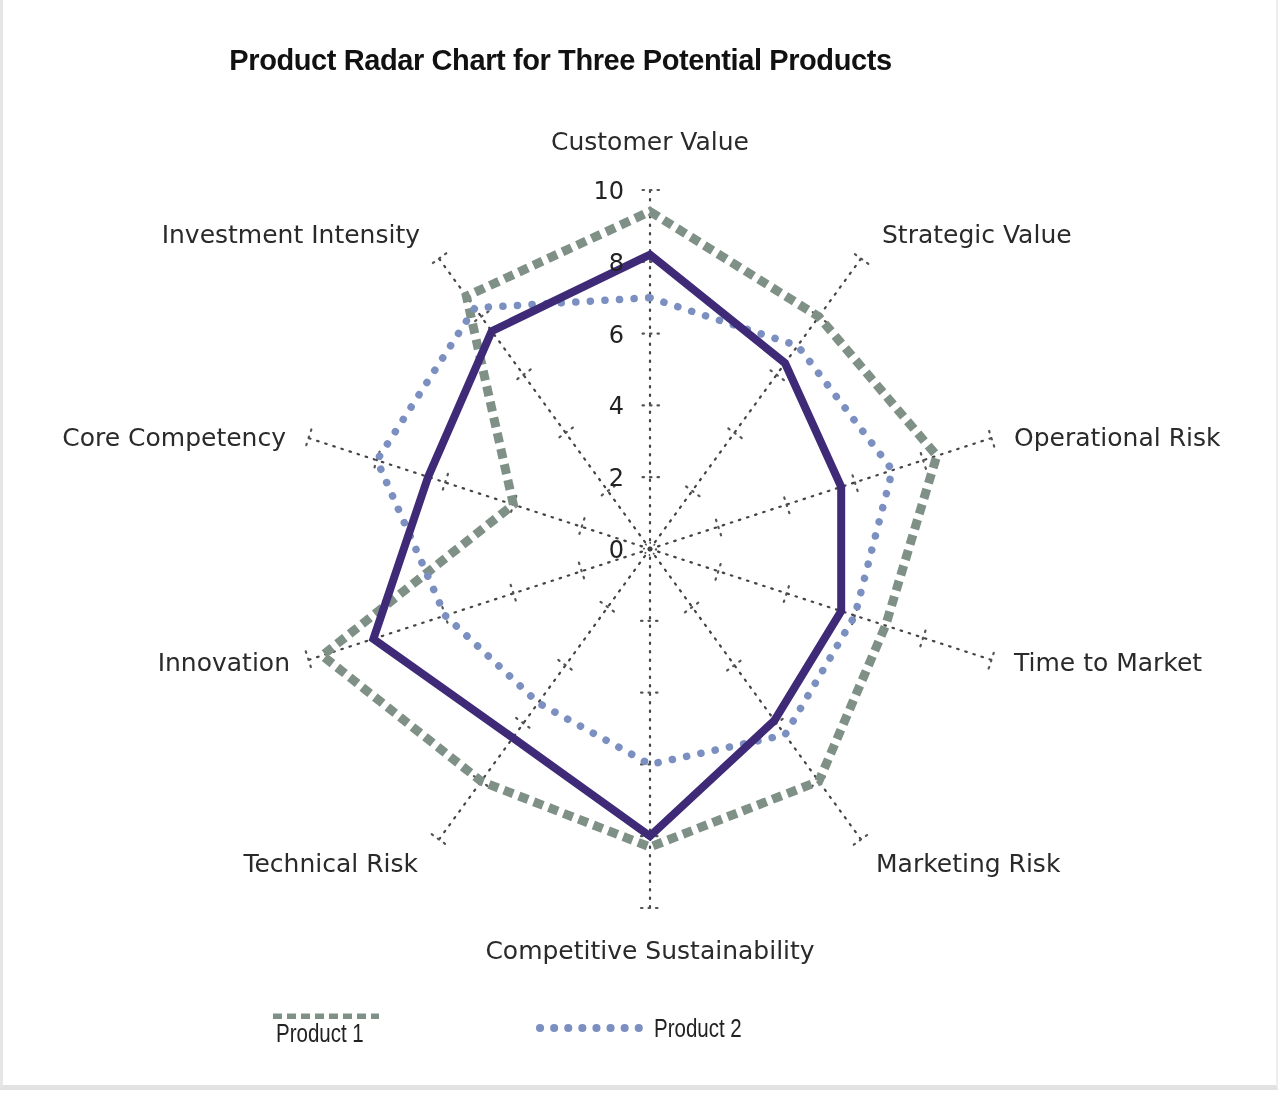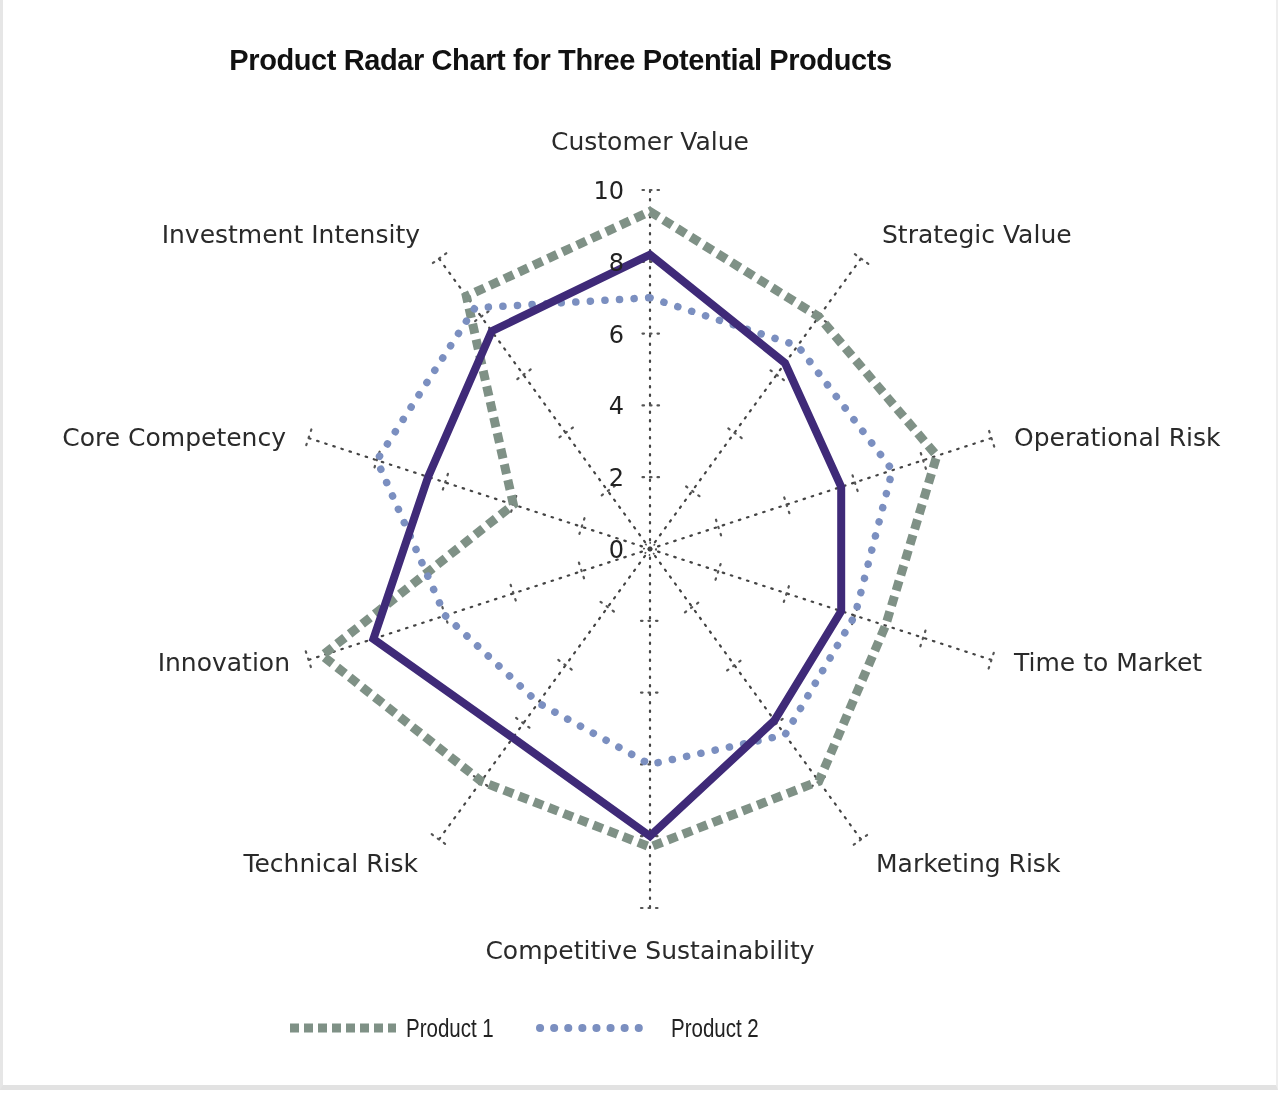--- a/index.html
+++ b/index.html
@@ -118,25 +118,25 @@
       <text x="876" y="872" text-anchor="start" class="axis-label">Marketing Risk</text>
       <text x="650" y="959" text-anchor="middle" class="axis-label">Competitive Sustainability</text>
       <text x="418" y="872" text-anchor="end" class="axis-label">Technical Risk</text>
       <text x="290" y="671" text-anchor="end" class="axis-label">Innovation</text>
       <text x="286" y="446" text-anchor="end" class="axis-label">Core Competency</text>
       <text x="420" y="243" text-anchor="end" class="axis-label">Investment Intensity</text>
     </g>
 </svg>
 
 <div class="legend">
-  <div class="legend-item" style="left:288px;">
+  <div class="legend-item" style="left:268px;flex-direction:column;">
     <svg width="110" height="20">
       <line x1="2" y1="10" x2="108" y2="10" stroke="#7f9186" stroke-width="9" stroke-dasharray="9,5"></line>
     </svg>
     <span class="legend-label">Product 1</span>
   </div>
-  <div class="legend-item" style="left:534px;gap:17px;">
+  <div class="legend-item" style="left:534px;">
     <svg width="112" height="20">
       <line x1="6" y1="10" x2="108" y2="10" stroke="#7b8fc0" stroke-width="8" stroke-linecap="round" stroke-dasharray="0.1,14"></line>
     </svg>
     <span class="legend-label">Product 2</span>
   </div>
 </div>
 
 </body></html>

